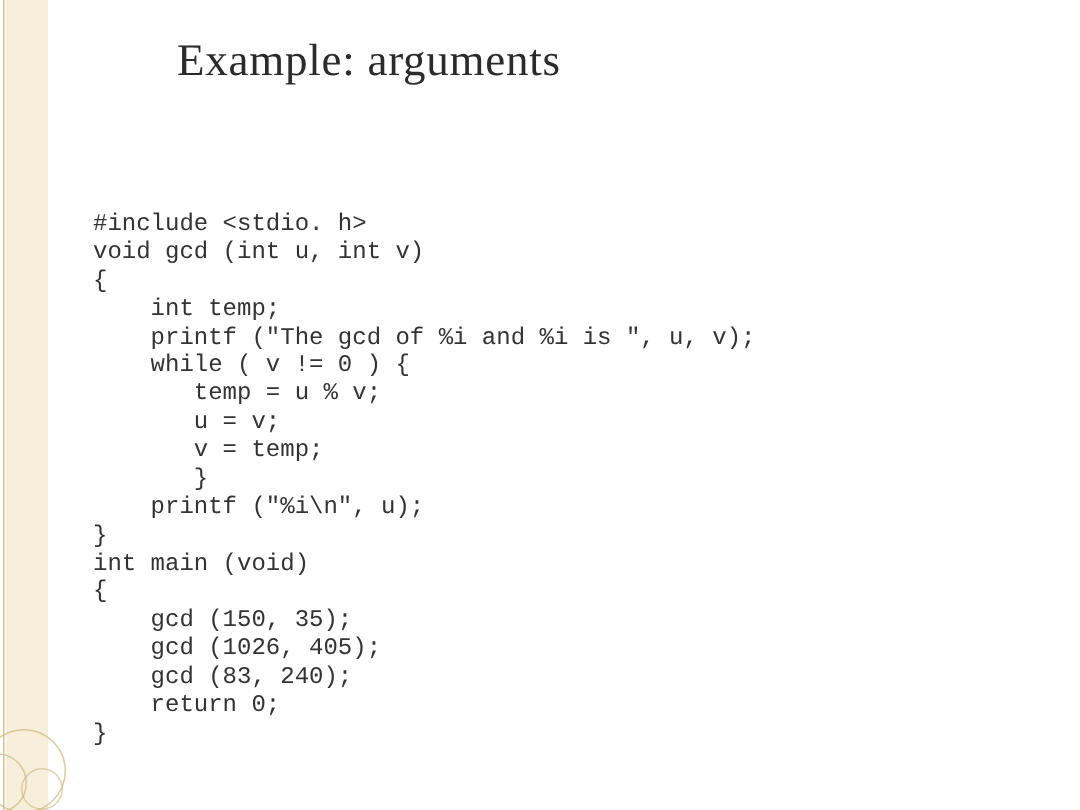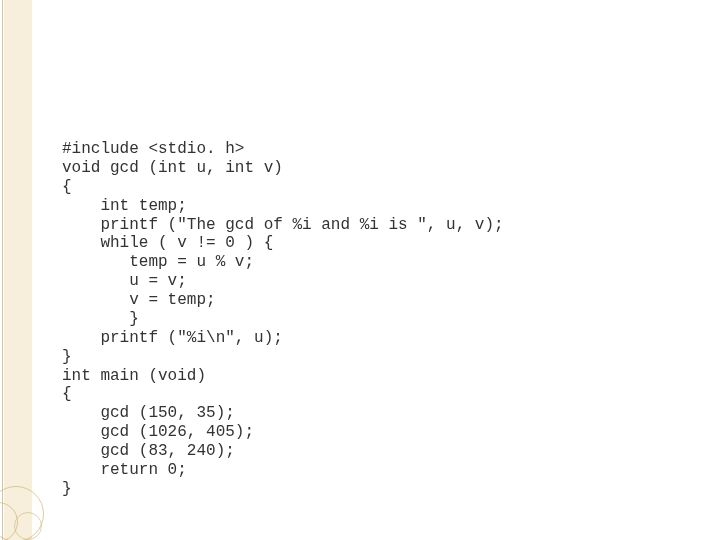--- a/index.html
+++ b/index.html
@@ -98,20 +98,21 @@
 <div class="slide">
   <div class="left-line"></div>
   <div class="left-band"></div>
 
   <div class="circle-deco">
     <div class="c1"></div>
     <div class="c2"></div>
     <div class="c3"></div>
   </div>
 
+  <div class="title">Example: arguments</div>
 
   <div class="code"><span>#include &lt;stdio. h&gt;</span>
 <span>void gcd (int u, int v)</span>
 <span>{</span>
 <span>    int temp;</span>
 <span>    printf ("The gcd of %i and %i is ", u, v);</span>
 <span>    while ( v != 0 ) {</span>
 <span>       temp = u % v;</span>
 <span>       u = v;</span>
 <span>       v = temp;</span>

